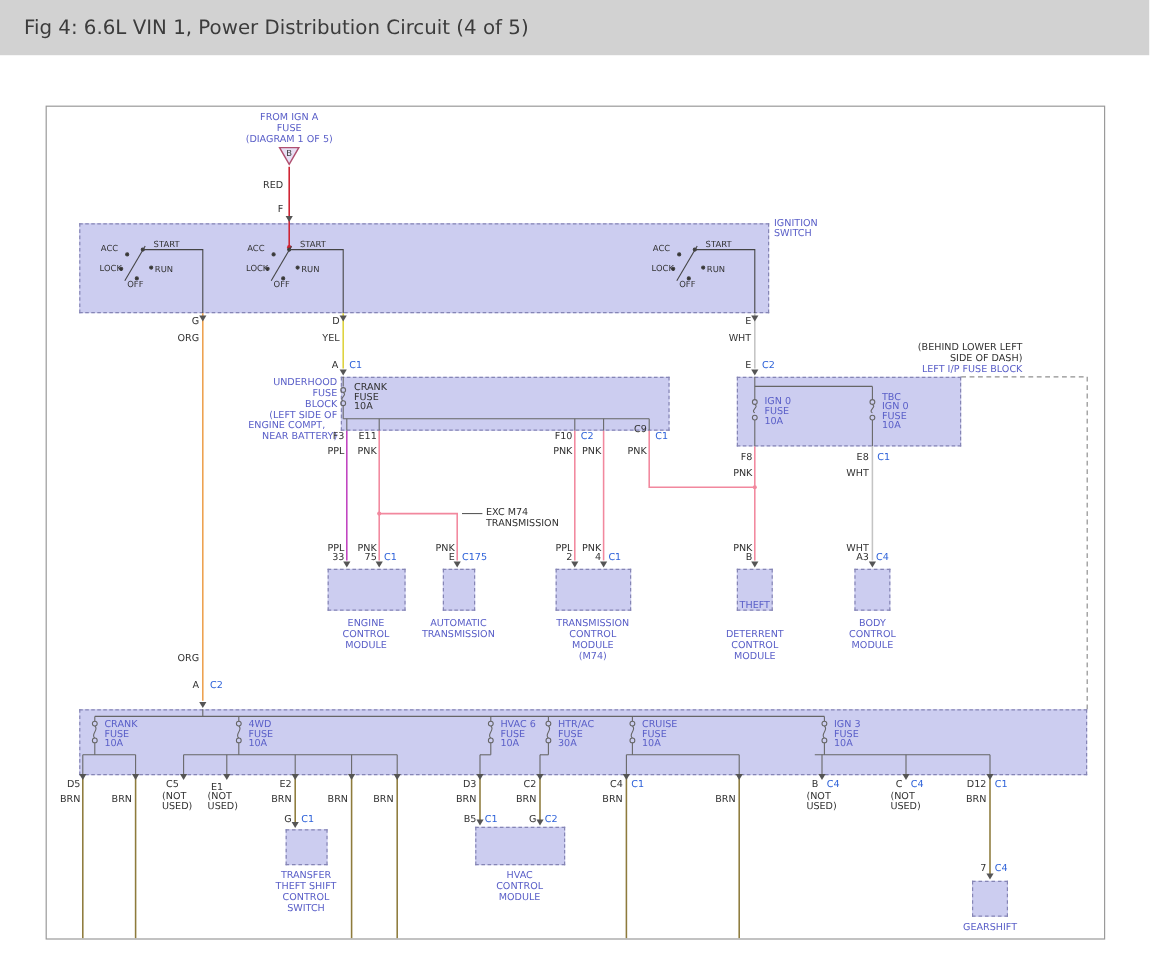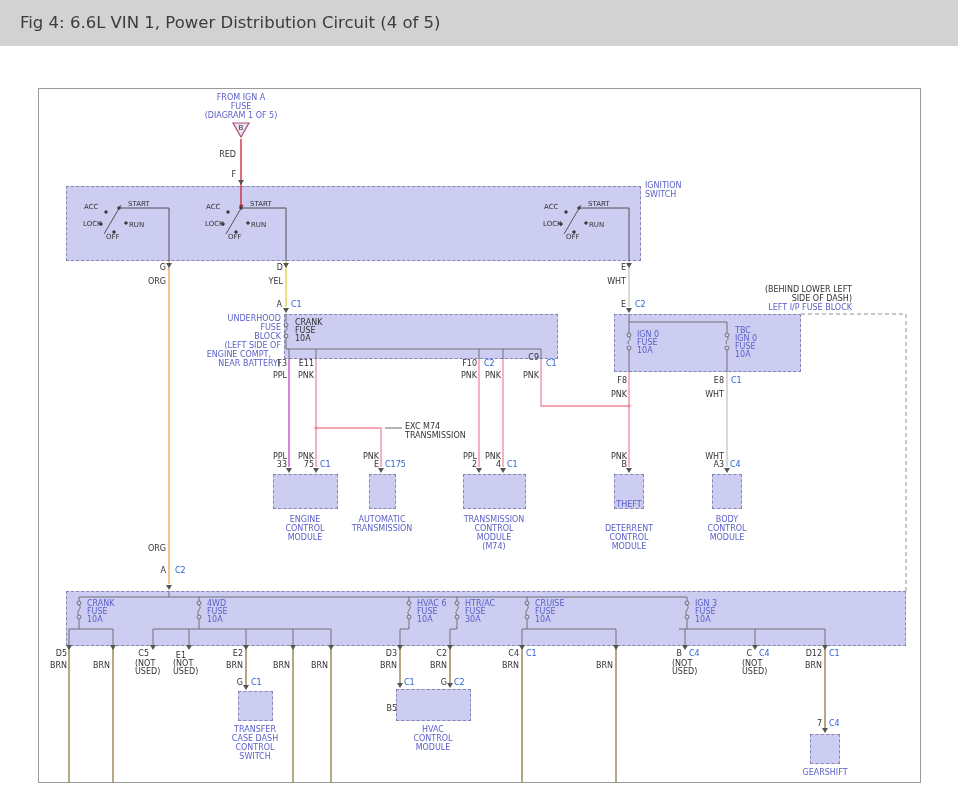--- a/index.html
+++ b/index.html
@@ -403,29 +403,29 @@
     <span class="L R" style="left:251px;top:573px">BRN</span>
     <span class="L R" style="left:289px;top:573px">BRN</span>
     <span class="L R" style="left:358px;top:573px">BRN</span>
     <span class="L R" style="left:408px;top:573px">BRN</span>
     <span class="L R" style="left:480px;top:573px">BRN</span>
     <span class="L R" style="left:574px;top:573px">BRN</span>
     <span class="L R" style="left:783px;top:573px">BRN</span>
 
     <span class="L R" style="left:204px;top:590px">G</span>
     <span class="L K" style="left:212px;top:590px">C1</span>
-    <span class="L R" style="left:358px;top:616px">B5</span>
+    <span class="L R" style="left:358px;top:590px">B5</span>
     <span class="L K" style="left:365px;top:590px">C1</span>
     <span class="L R" style="left:408px;top:590px">G</span>
     <span class="L K" style="left:415px;top:590px">C2</span>
     <span class="L R" style="left:783px;top:631px">7</span>
     <span class="L K" style="left:790px;top:631px">C4</span>
 
     <span class="L B C" style="left:216px;top:637px">TRANSFER</span>
-    <span class="L B C" style="left:216px;top:646px">CASE DASH</span>
+    <span class="L B C" style="left:216px;top:646px">THEFT SHIFT</span>
     <span class="L B C" style="left:216px;top:655px">CONTROL</span>
     <span class="L B C" style="left:216px;top:664px">SWITCH</span>
     <span class="L B C" style="left:394px;top:637px">HVAC</span>
     <span class="L B C" style="left:394px;top:646px">CONTROL</span>
     <span class="L B C" style="left:394px;top:655px">MODULE</span>
     <span class="L B C" style="left:786px;top:680px">GEARSHIFT</span>
 
   </div>
 </div>
 

